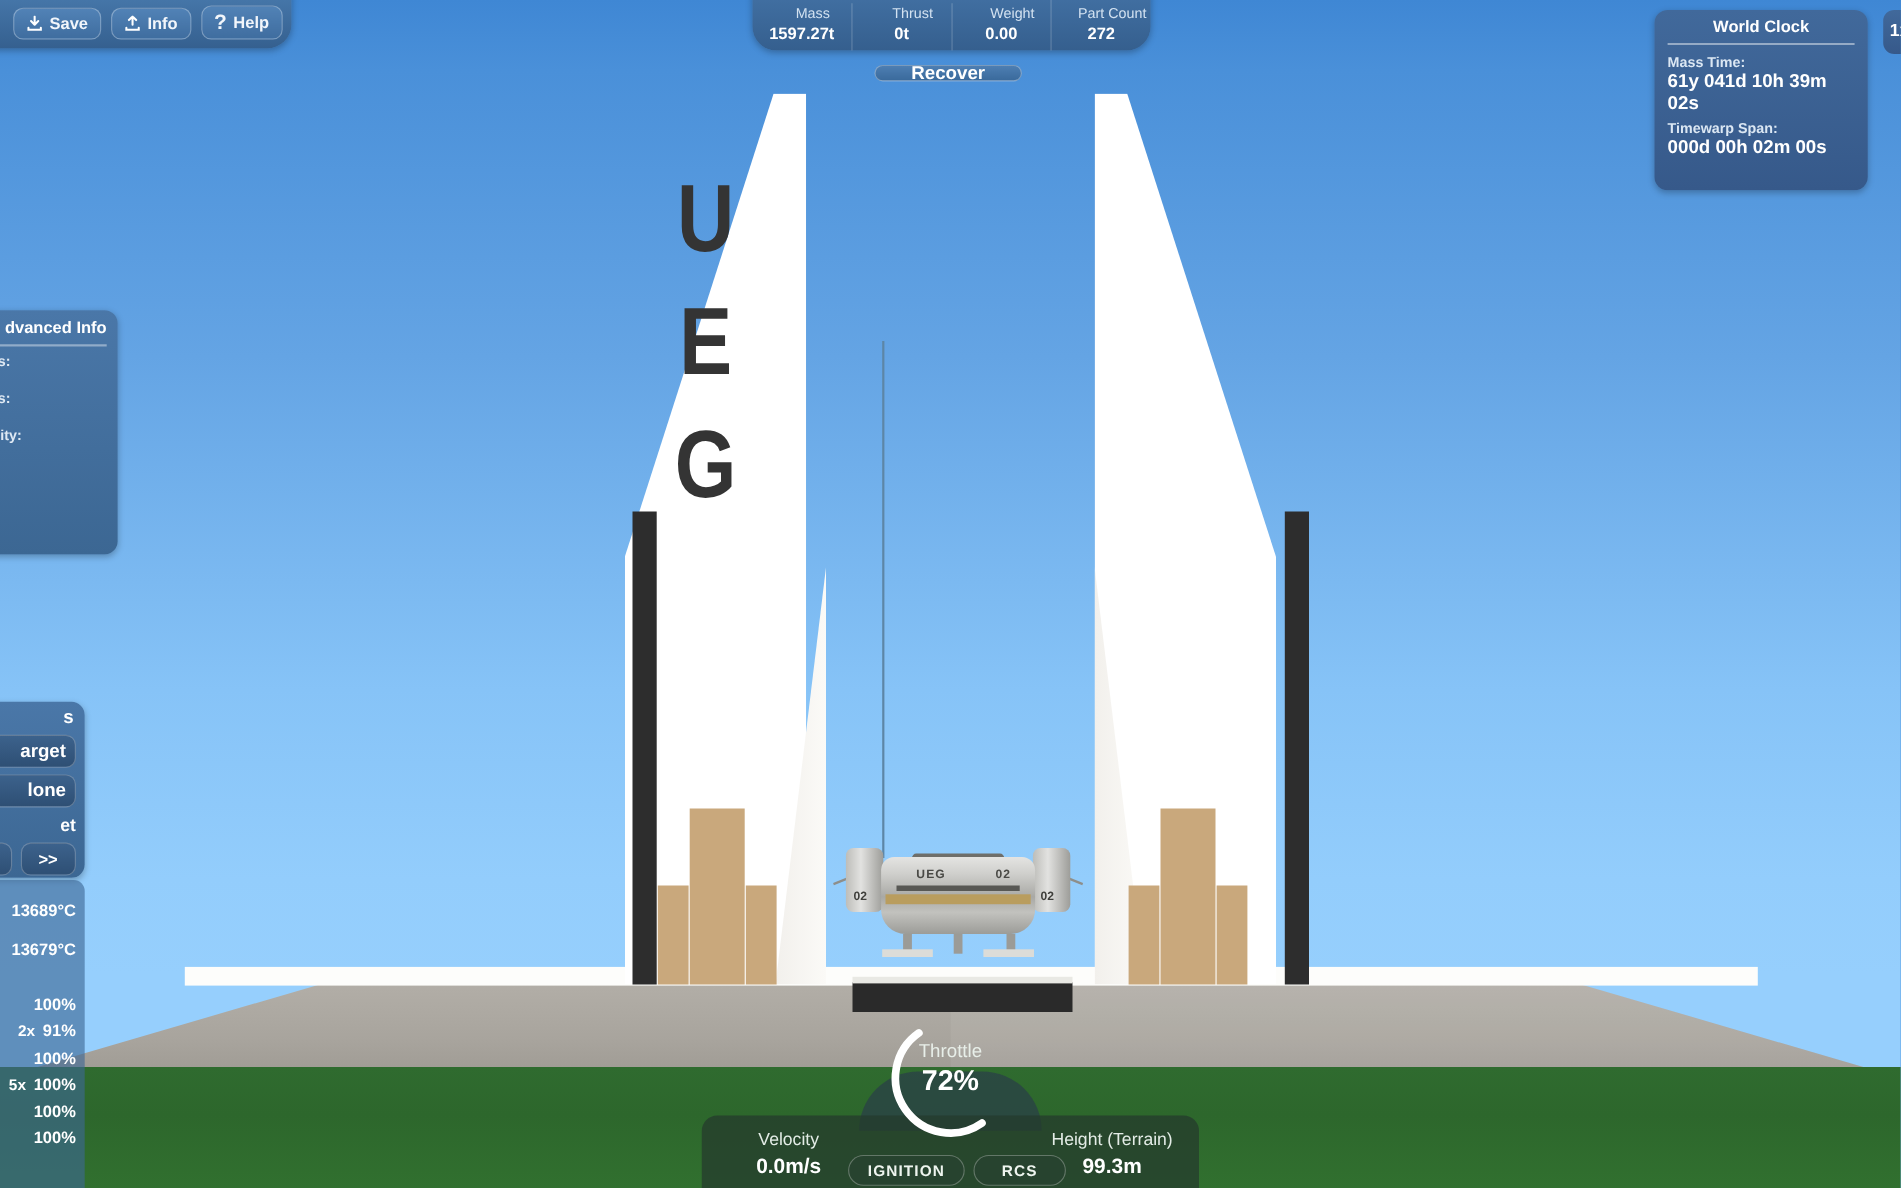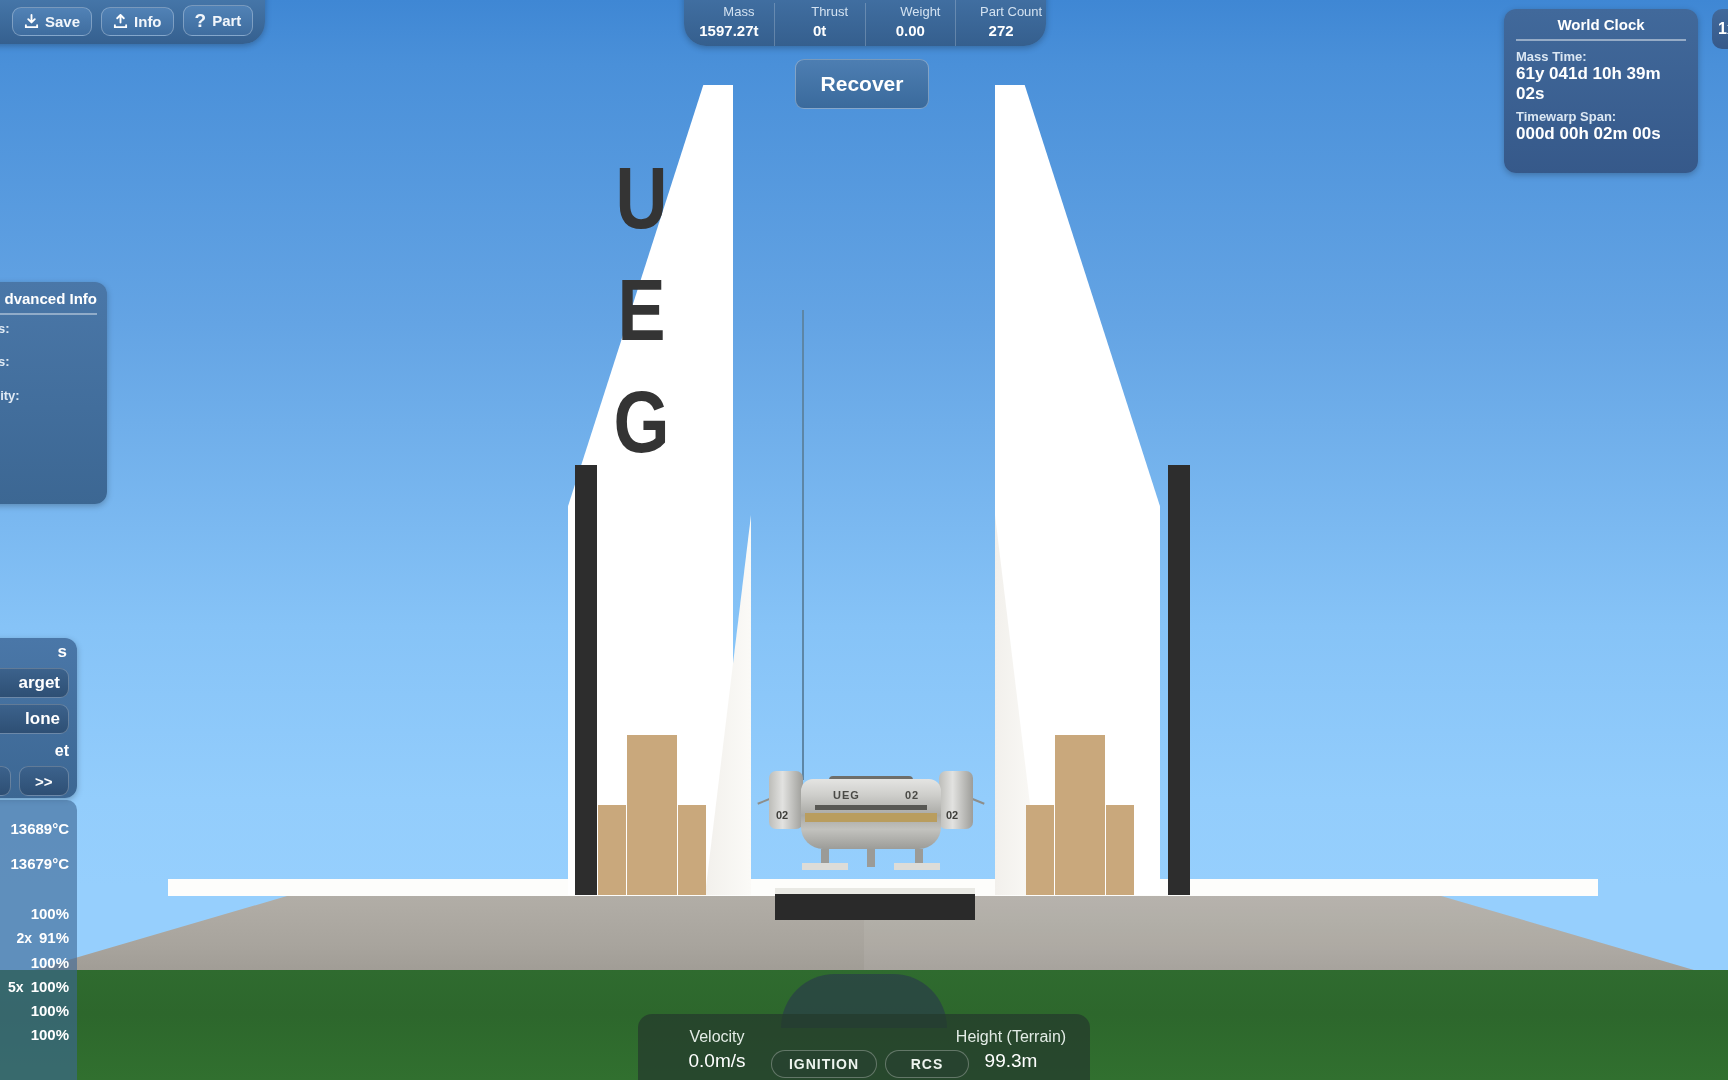--- a/index.html
+++ b/index.html
@@ -174,25 +174,25 @@
   }
   .stat {
     flex:1; text-align:center; padding-bottom:7px;
     border-right:1px solid rgba(255,255,255,0.22);
   }
   .stat:last-child { border-right:none; }
   .stat .k { font-size:13px; color:#d3e2f1; line-height:1.45;margin-left:20px; }
   .stat .v { font-size:15px; font-weight:bold; color:#ffffff; }
 
   #recover-button {
-    position:absolute; left:795px; top:59px; width:134px; height:50px;
+    position:absolute; left:795px; top:59px; width:134px; height:15px;
     border-radius:9px;
     background:linear-gradient(to bottom,#4d7eb2,#3a6a9c);
     border:1px solid rgba(255,255,255,0.32);
-    color:#ffffff; font-size:21px; font-weight:bold;
+    color:#ffffff; font-size:17px; font-weight:bold;
     display:flex; align-items:center; justify-content:center;
     cursor:pointer;
   }
 
   
   #world-clock {
     left:1504px; top:9px; width:194px; height:164px;
     border-radius:12px;
     background:linear-gradient(to bottom,#41699b,#36598a);
     padding:7px 12px 0 12px;
@@ -280,21 +280,21 @@
     border-radius:14px 14px 0 0;
   }
   .hud-bump {
     position:absolute; left:143px; bottom:58px; width:166px; height:54px;
     background:rgba(42,62,72,0.72);
     border-radius:80px 80px 0 0;
   }
   .hud-side { position:absolute; bottom:14px; width:150px; text-align:center; color:#fff; }
   .hud-side.l { left:4px; } .hud-side.r { left:298px; }
   .hud-side .k { font-size:16px; color:#e3ece6; line-height:1.55; }
-  .hud-side .v { font-size:19px; font-weight:normal; }
+  .hud-side .v { font-size:19px; font-weight:bold; }
 
   #throttle-gauge {
     position:absolute; left:164px; bottom:44px; width:124px; height:124px;
     text-align:center; color:#fff;
   }
   #throttle-gauge svg { position:absolute; left:0; top:0; }
   #throttle-gauge .k { position:absolute; left:0; top:28px; width:124px; font-size:17px; color:#e8efe9; }
   #throttle-gauge .v { position:absolute; left:0; top:49px; width:124px; font-size:26px; font-weight:bold; }
 
   .hud-btn {
@@ -373,21 +373,21 @@
     <span>
       <svg width="15" height="15" viewBox="0 0 16 16">
           <path d="M8 9V2M8 1L4.5 4.5M8 1l3.5 3.5" stroke="#fff" stroke-width="2" fill="none" stroke-linecap="round"></path>
           <path d="M2 12v2h12v-2" stroke="#fff" stroke-width="2" fill="none" stroke-linecap="round"></path>
         </svg>
     </span>
     <span>Info</span>
   </div>
   <div class="tbtn">
     <span class="qm">?</span>
-    <span>Part</span>
+    <span>Help</span>
   </div>
 </div>
 
 <div class="panel" id="stats">
   <div class="stat">
     <div class="k">Mass</div>
     <div class="v">1597.27t</div>
   </div>
   <div class="stat">
     <div class="k">Thrust</div>
@@ -473,16 +473,23 @@
 
   <div class="hud-side l">
     <div class="k">Velocity</div>
     <div class="v">0.0m/s</div>
   </div>
   <div class="hud-side r">
     <div class="k">Height (Terrain)</div>
     <div class="v">99.3m</div>
   </div>
 
+  <div id="throttle-gauge">
+    <svg width="124" height="124" viewBox="0 0 124 124">
+      <path id="throttle-arc" d="M 90.68 102.96 A 50 50 0 0 1 33.32 21.04" fill="none" stroke="#ffffff" stroke-width="7" stroke-linecap="round"></path>
+    </svg>
+    <div class="k">Throttle</div>
+    <div class="v">72%</div>
+  </div>
 
   <div class="hud-btn" id="ignition-button">IGNITION</div>
   <div class="hud-btn" id="rcs-button">RCS</div>
 </div>
 
 </body></html>

